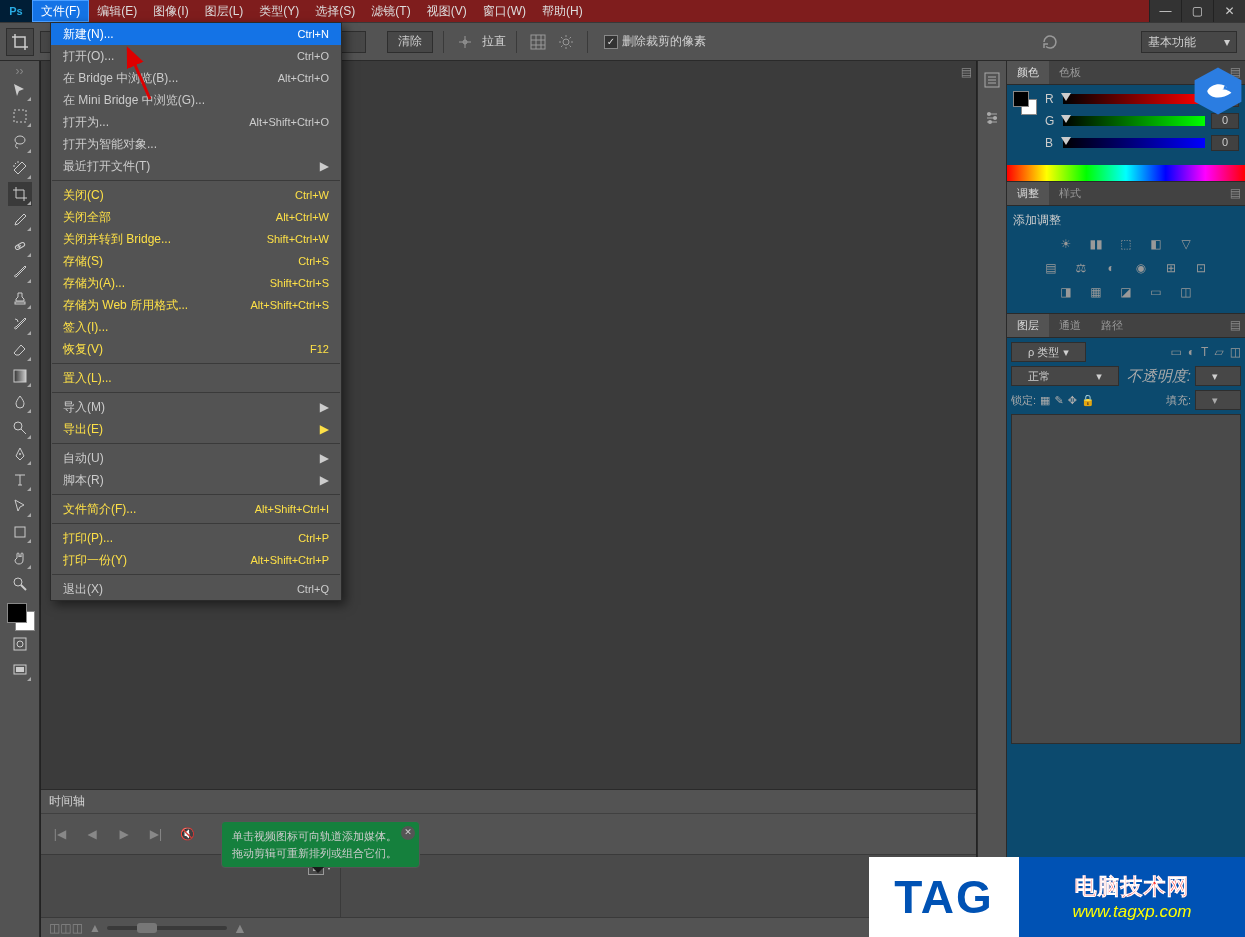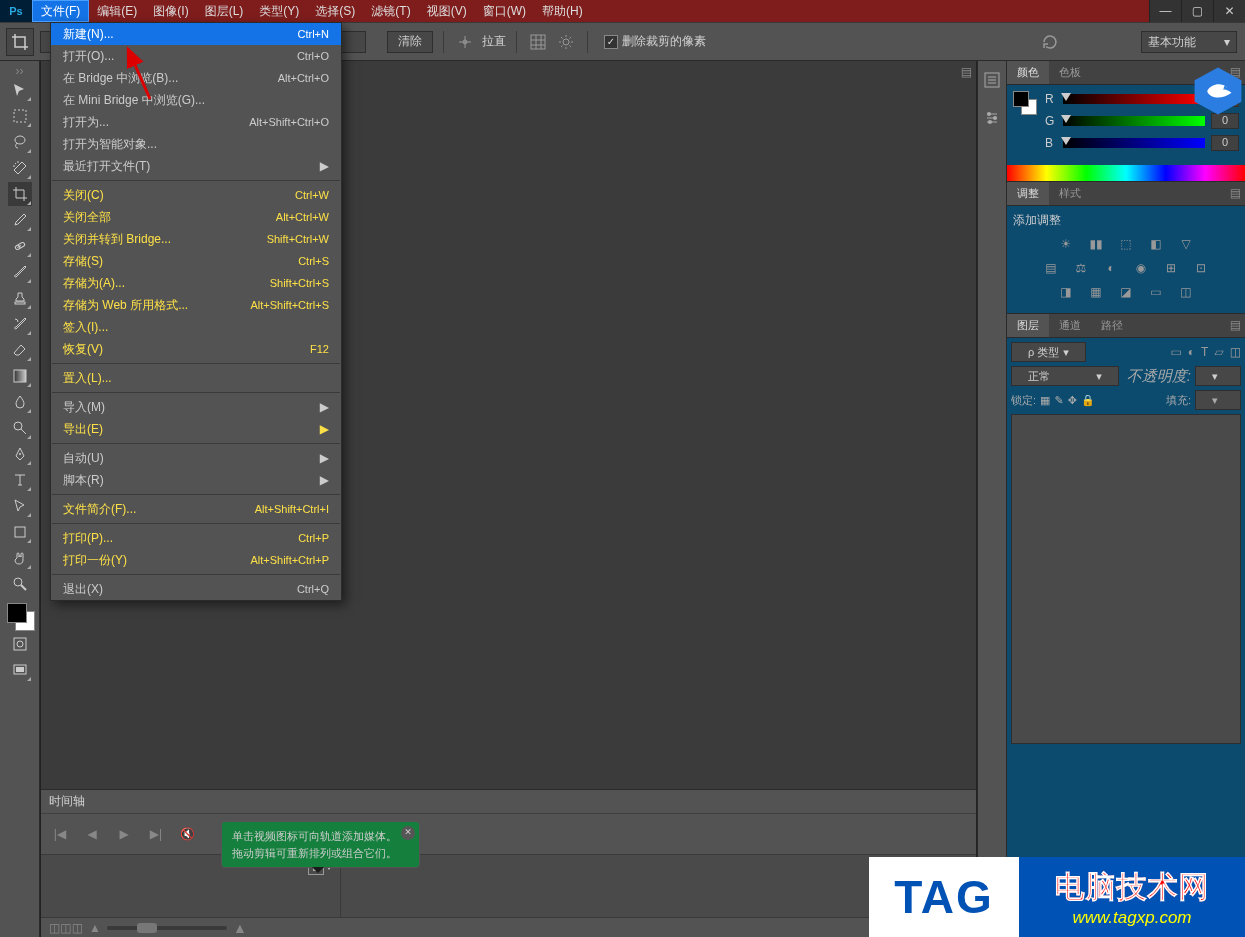--- a/index.html
+++ b/index.html
@@ -109,21 +109,21 @@
 
 .arrow-overlay { position:absolute; left:80px; top:44px; z-index:2000; pointer-events:none;}
 
 
 .bird-logo { position:absolute; right:0; top:64px; width:54px; height:54px; z-index:500;}
 
 
 .watermark { position:absolute; right:0; bottom:0; width:376px; height:80px; background:#0052b4; display:flex; align-items:center; z-index:3000;}
 .wm-tag { width:150px; height:100%; background:#fff; color:#0052b4; font-weight:900; font-size:46px; display:flex; align-items:center; justify-content:center; letter-spacing:2px;}
 .wm-text { flex:1; display:flex; flex-direction:column; align-items:center; justify-content:center;}
-.wm-title { color:#f00; font-size:30px; font-weight:bold; letter-spacing:1px; -webkit-text-stroke: 0.5px #fff;}
+.wm-title { color:#f00; font-size:22px; font-weight:bold; letter-spacing:1px; -webkit-text-stroke: 0.5px #fff;}
 .wm-url { color:#ff0; font-size:17px; font-style:italic; }
 
 svg { display:block; }
 </style>
 </head>
 <body>
 
 <div class="menubar">
   <div class="ps-logo">Ps</div>
   <div class="menu-item active">文件(F)</div>

